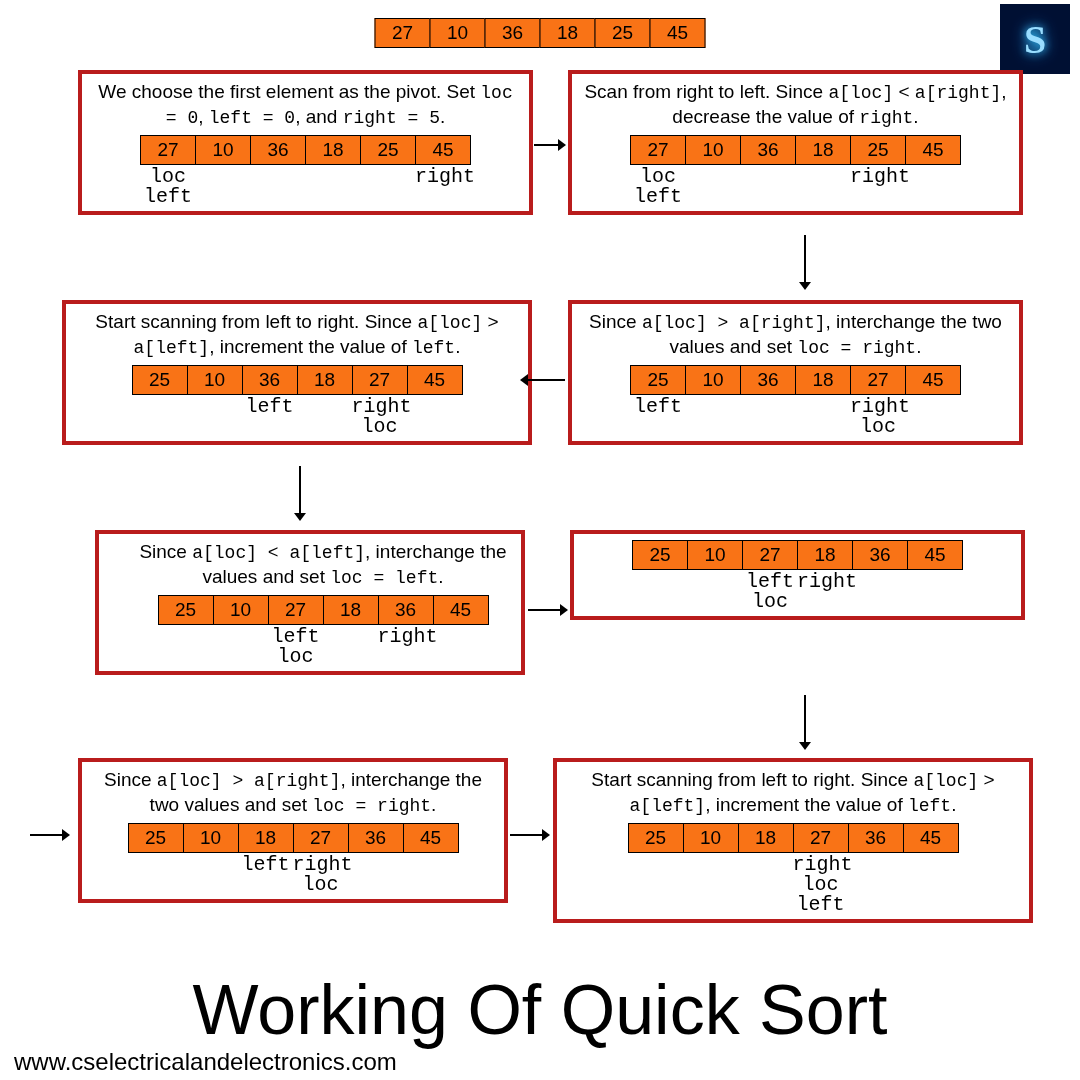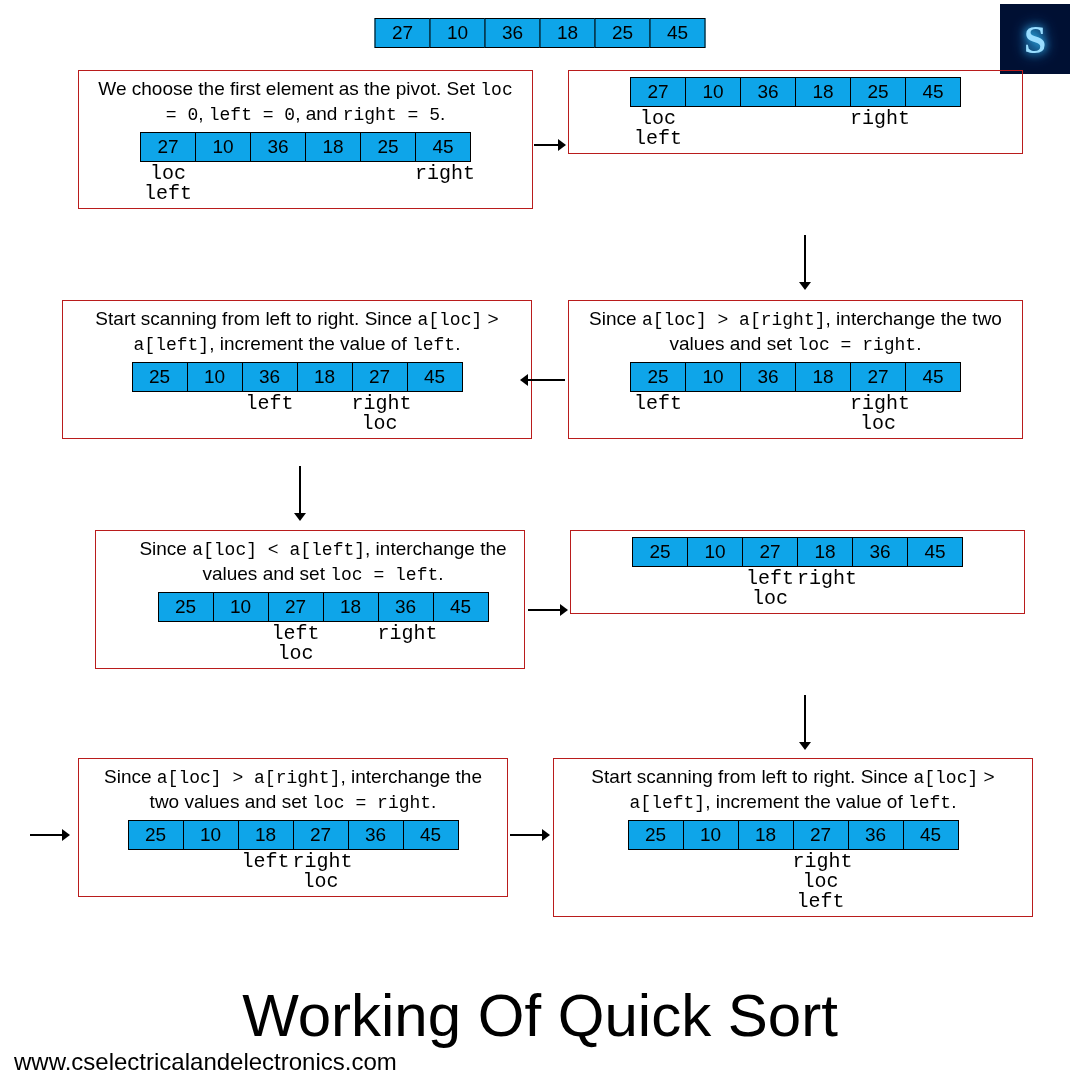--- a/index.html
+++ b/index.html
@@ -26,21 +26,21 @@
     font-family: cursive;
     font-size: 40px;
     font-weight: bold;
     text-shadow: 0 0 8px #3cf, 0 0 16px #39f;
   }
   .title {
     position: absolute;
     left: 0; right: 0;
     bottom: 30px;
     text-align: center;
-    font-size: 60px;
+    font-size: 70px;
     font-weight: 400;
   }
   .url {
     position: absolute;
     left: 14px;
     bottom: 4px;
     font-size: 24px;
   }
   .top-array {
     position: absolute;
@@ -48,32 +48,32 @@
     left: 50%;
     transform: translateX(-50%);
   }
   .cells {
     display: flex;
   }
   .cell {
     width: 56px;
     height: 30px;
     border: 1px solid #000;
-    background: #0ea5e9;
+    background: #f97316;
     display: flex;
     align-items: center;
     justify-content: center;
     font-size: 19px;
     box-sizing: border-box;
     margin-left: -1px;
   }
   .cell:first-child { margin-left: 0; }
   .stepbox {
     position: absolute;
-    border: 1px solid #b91c1c;
+    border: 4px solid #b91c1c;
     width: 455px;
     padding: 6px 10px 6px 10px;
     box-sizing: border-box;
   }
   .desc {
     text-align: center;
     font-size: 19px;
     line-height: 1.25;
     margin-bottom: 6px;
   }
@@ -136,20 +136,21 @@
       </div>
       <div class="labels-row" style="width: 331px; margin: 0px auto;">
         <div class="lbl" style="left: 0px;">loc</div>
         <div class="lbl" style="left: 275px;">right</div>
       </div>
       <div class="labels-row" style="width: 331px; margin: 0px auto;">
         <div class="lbl" style="left: 0px;">left</div>
       </div>
     </div>
     <div class="stepbox" style="left: 568px; top: 70px; width: 455px;">
+      <div class="desc">Scan from right to left. Since <span class="code">a[loc]</span> &lt; <span class="code">a[right]</span>, decrease the value of <span class="code">right</span>.</div>
       <div class="array-wrap">
         <div class="cells">
           <div class="cell">27</div>
           <div class="cell">10</div>
           <div class="cell">36</div>
           <div class="cell">18</div>
           <div class="cell">25</div>
           <div class="cell">45</div>
         </div>
       </div>

